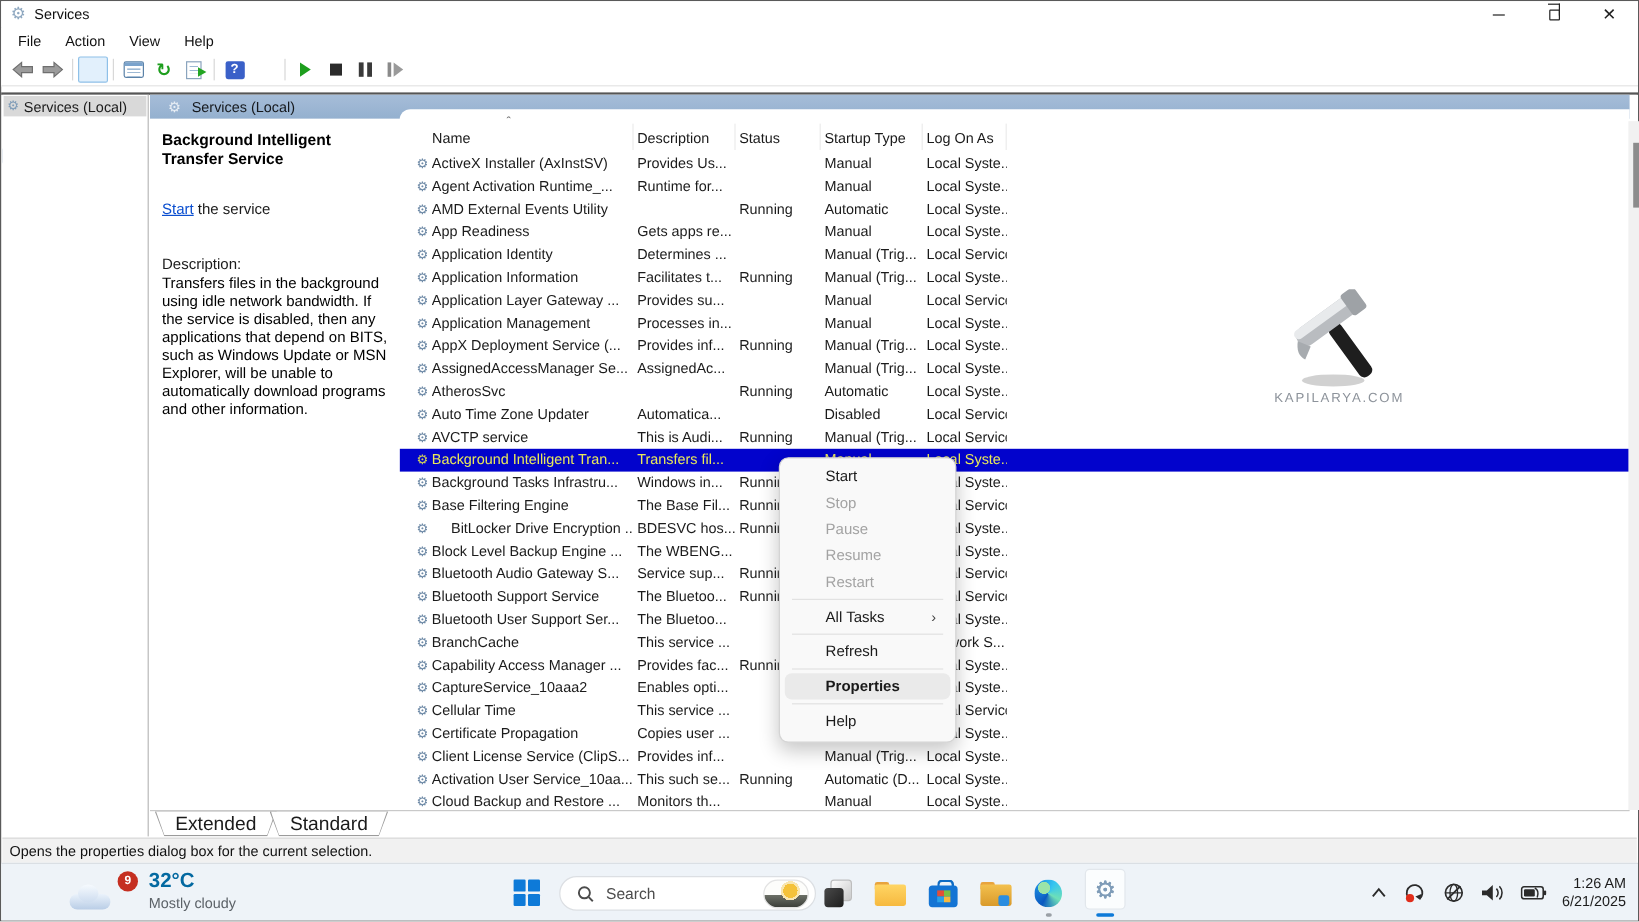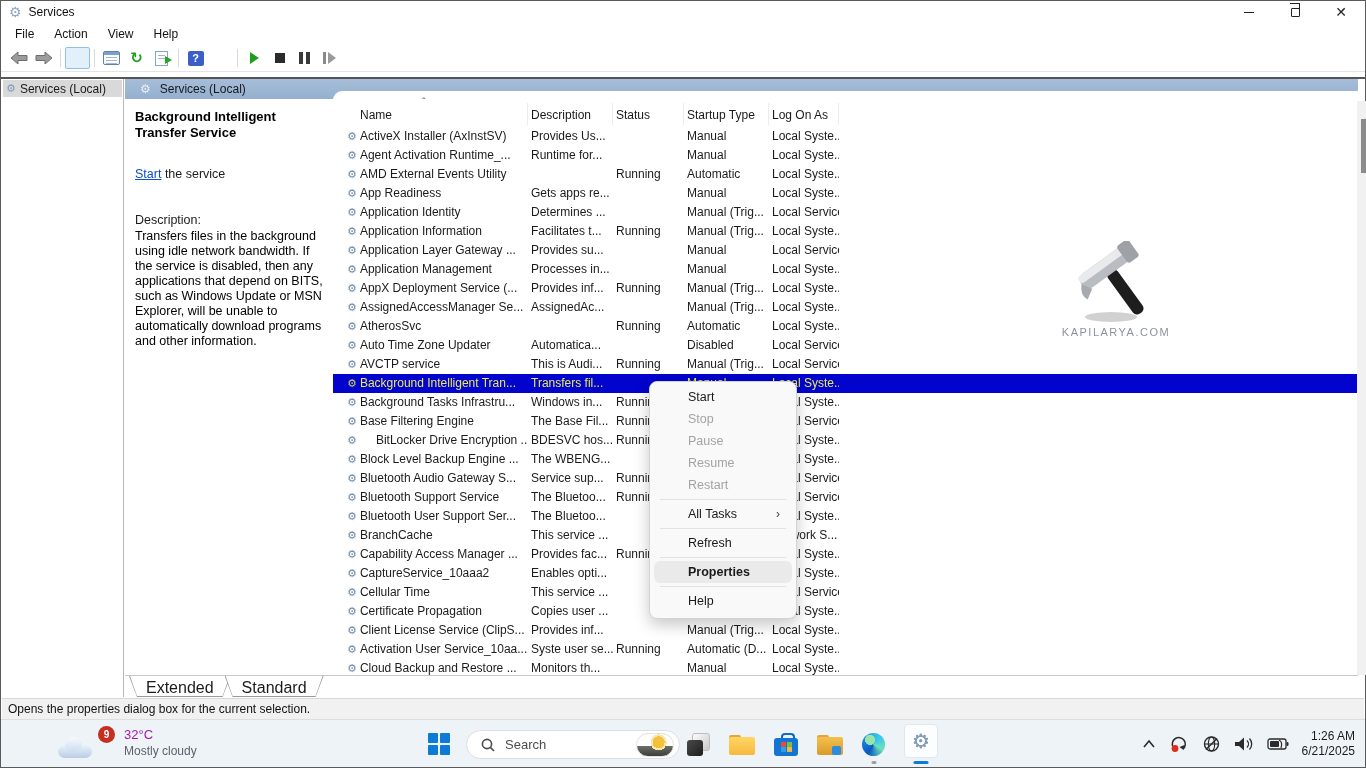--- a/index.html
+++ b/index.html
@@ -105,21 +105,21 @@
   .statusbar { position:absolute; left:1px; right:1px; bottom:48px; height:21px; background:#f1f1f1; border-top:1px solid #d9d9d9; display:flex; align-items:center; padding-left:6px; font-size:12px; color:#111; }
 
   
   .taskbar { position:absolute; left:0; right:0; bottom:0; height:48px; background:#eef3f8; border-top:1px solid #dadfe4; }
   .weather { position:absolute; left:55px; top:4px; display:flex; align-items:center; }
   .cloud { position:relative; width:40px; height:26px; margin-top:10px; }
   .cloud:before { content:""; position:absolute; left:2px; bottom:2px; width:34px; height:13px; background:linear-gradient(#eaf2fb,#b9cde6); border-radius:8px; }
   .cloud:after { content:""; position:absolute; left:9px; bottom:8px; width:17px; height:15px; background:linear-gradient(#f6fafe,#cddcef); border-radius:50%; }
   .badge { position:absolute; left:42px; top:2px; width:17px; height:17px; border-radius:50%; background:#c52f21; color:#fff; font-size:10px; font-weight:bold; display:flex; align-items:center; justify-content:center; z-index:2; }
   .w-text { margin-left:28px; }
-  .w-temp { font-size:13px; color:#a21caf; }
+  .w-temp { font-size:17px; color:#0369a1;font-weight:bold; }
   .w-cond { font-size:12px; color:#5c6268; margin-top:2px; }
   .start-btn { position:absolute; left:427px; top:13px; width:22px; height:22px; display:grid; grid-template-columns:10px 10px; grid-template-rows:10px 10px; gap:2px; }
   .start-btn i { background:#0e7ad8; border-radius:1px; }
   .search-pill { position:absolute; left:465px; top:10px; width:214px; height:29px; background:#fff; border:1px solid #dcdfe3; border-radius:15px; display:flex; align-items:center; padding:0 5px 0 14px; }
   .search-text { margin-left:10px; color:#4c4c4c; font-size:13px; flex:1; }
   .pill-weather { width:38px; height:24px; border-radius:12px; background:radial-gradient(circle at 60% 38%, #f4c23a 0 6px, #f8e6b0 6px 8px, transparent 8px), linear-gradient(#fdfdfb 55%, #6b6f66 55%, #3c3f3a); border:1px solid #e3e3e3; }
   .tb-icons { position:absolute; top:10px; display:flex; gap:19px; align-items:center; }
   .taskview { position:relative; width:23px; height:23px; }
   .taskview:before { content:""; position:absolute; right:0; top:0; width:16px; height:16px; background:linear-gradient(135deg,#fdfdfd,#c9c9c9); border-radius:3px; border:1px solid #bdbdbd; }
   .taskview:after { content:""; position:absolute; left:0; bottom:0; width:16px; height:16px; background:linear-gradient(135deg,#4a4a4a,#1d1d1d); border-radius:3px; }
@@ -528,21 +528,21 @@
             <span class="cell">Provides inf...</span>
             <span class="cell"></span>
             <span class="cell">Manual (Trig...</span>
             <span class="cell">Local Syste...</span>
           </div>
           <div class="svc-row lv-grid">
             <span class="cell c-name">
               <span class="gear-sm">⚙</span>
               <span style="overflow: hidden; white-space: nowrap;">Activation User Service_10aa...</span>
             </span>
-            <span class="cell">Syste user se...</span>
+            <span class="cell">This such se...</span>
             <span class="cell">Running</span>
             <span class="cell">Automatic (D...</span>
             <span class="cell">Local Syste...</span>
           </div>
           <div class="svc-row lv-grid">
             <span class="cell c-name">
               <span class="gear-sm">⚙</span>
               <span style="overflow: hidden; white-space: nowrap;">Cloud Backup and Restore ...</span>
             </span>
             <span class="cell">Monitors th...</span>

